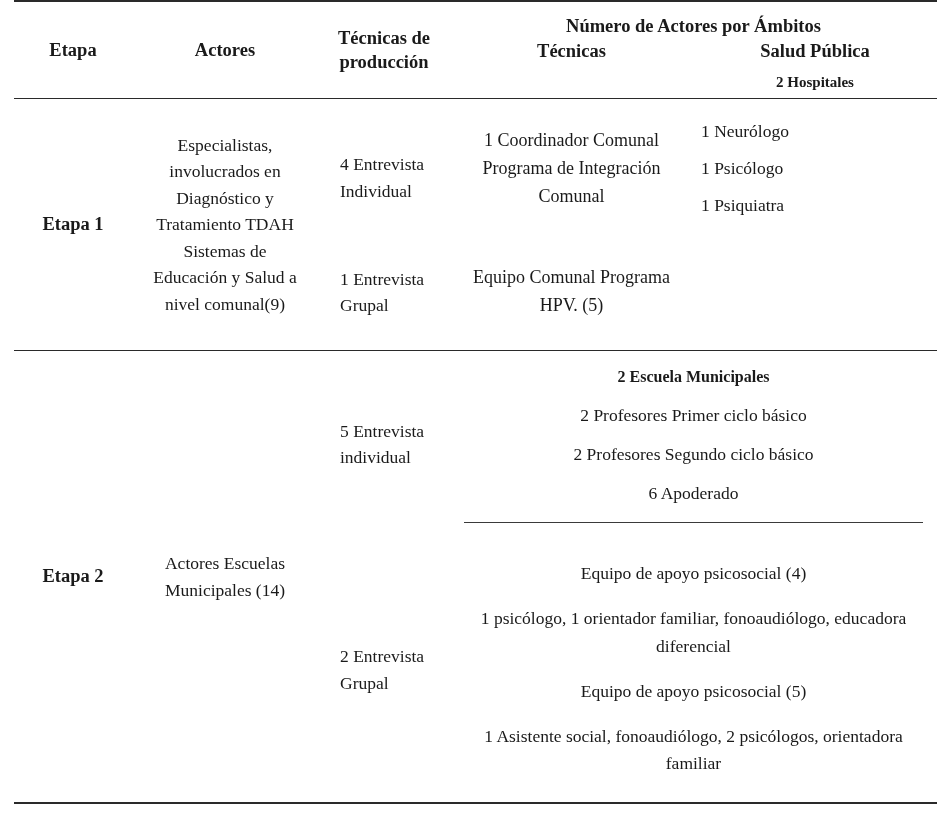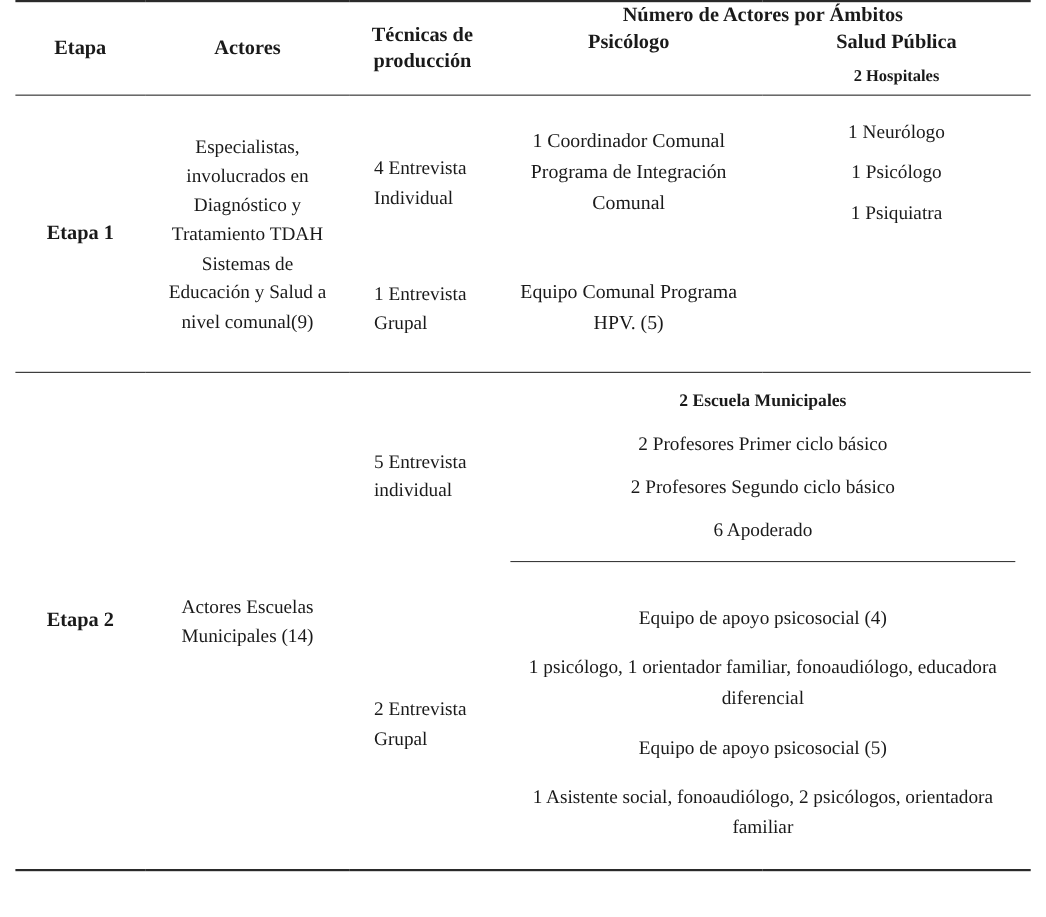--- a/index.html
+++ b/index.html
@@ -81,21 +81,20 @@
     padding-left: 22px;
     vertical-align: middle;
   }
   .edu-cell {
     text-align: center;
     font-size: 18px;
     line-height: 1.55;
     padding: 0 10px;
   }
   .salud-cell {
-    text-align: center;
     font-size: 17.5px;
     line-height: 1.55;
     padding: 0 8px;
   }
   .salud-cell div {
     padding: 5px 0;
   }
   .center-wide {
     text-align: center;
     font-size: 17.5px;
@@ -129,24 +128,24 @@
       <col style="width:132px">
       <col style="width:243px">
       <col style="width:244px">
     </colgroup>
 
     <tbody>
       <tr class="rule-top">
         <td rowspan="3" class="hdr-cell">Etapa</td>
         <td rowspan="3" class="hdr-cell">Actores</td>
         <td rowspan="3" class="hdr-cell" style="padding:0 8px;">Técnicas de producción</td>
-        <td colspan="2" class="hdr-span" style="padding-top:2px;">Número de Actores  por Ámbitos</td>
-      </tr>
-      <tr>
-        <td class="hdr-sub">Psicólogo</td>
+        <td colspan="2" class="hdr-span" style="padding-top:14px;">Número de Actores  por Ámbitos</td>
+      </tr>
+      <tr>
+        <td class="hdr-sub">Técnicas</td>
         <td class="hdr-sub">Salud Pública</td>
       </tr>
       <tr>
         <td class="hdr-sub"></td>
         <td class="hdr-hosp">2 Hospitales</td>
       </tr>
     </tbody>
 
     <tbody class="rule-mid">
       <tr>

